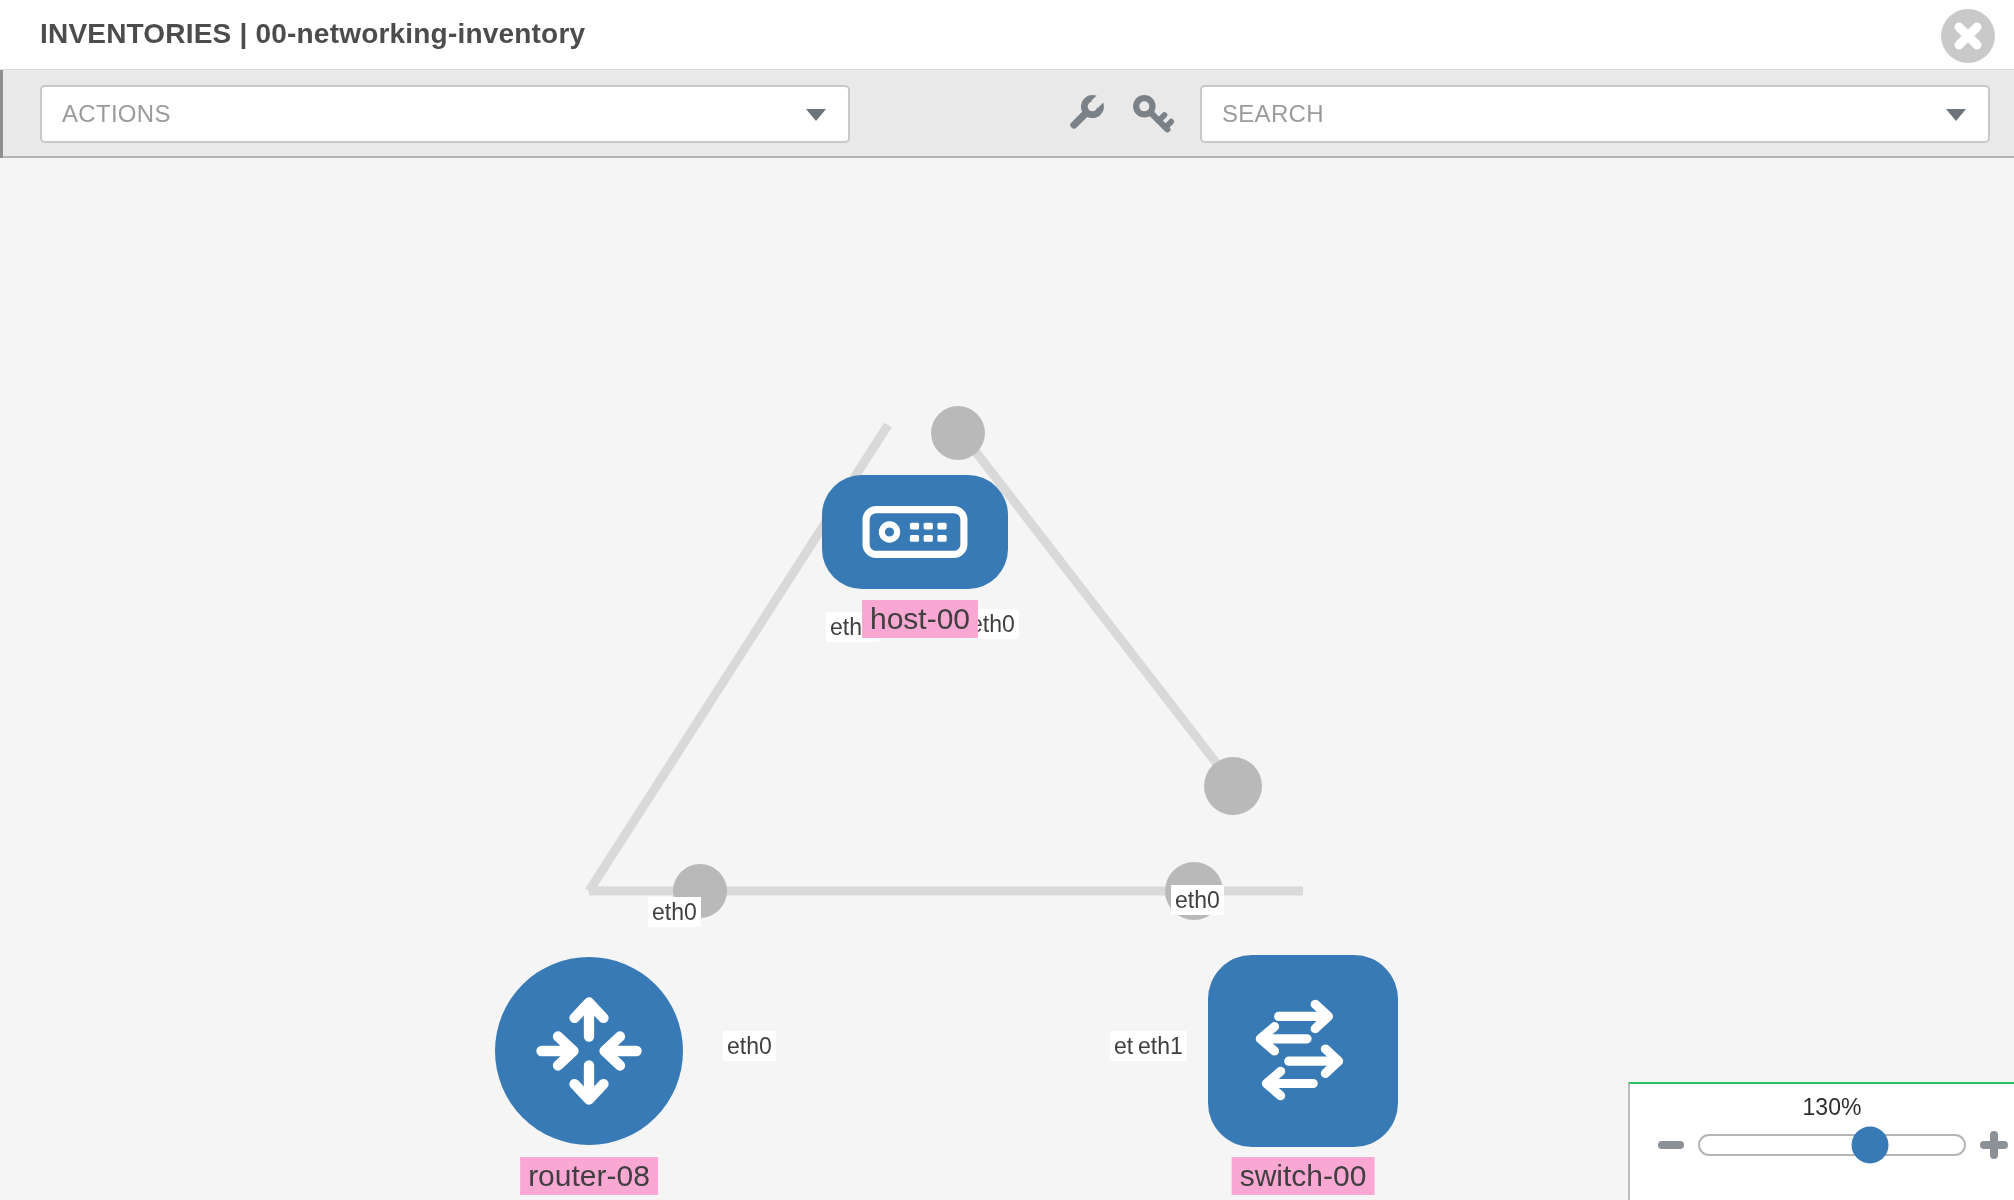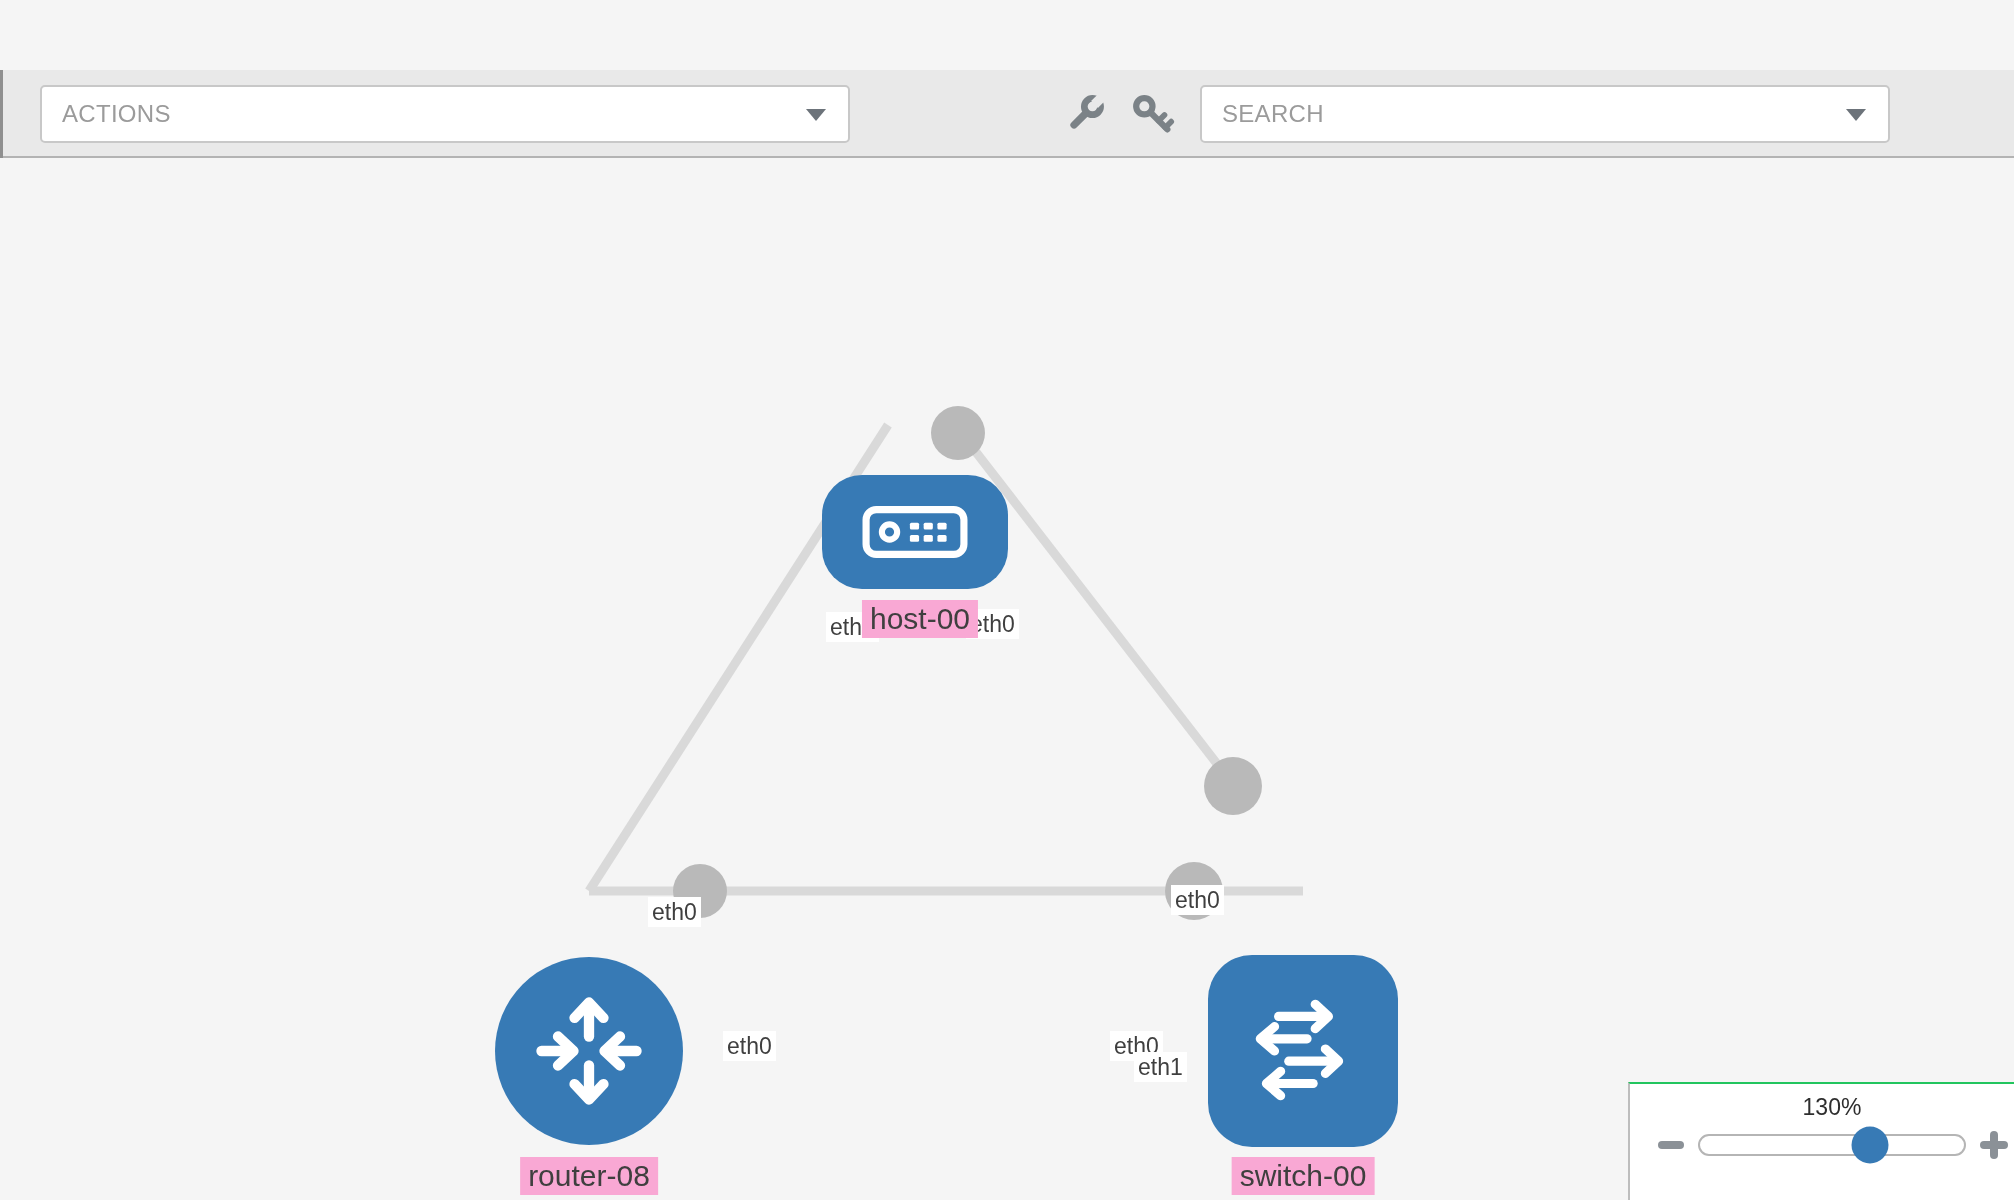--- a/index.html
+++ b/index.html
@@ -38,21 +38,21 @@
   .select-box .select-label {
     margin-left: 20px; font-size: 24px; color: #9b9b9b; letter-spacing: 0.3px;
   }
   .caret {
     position: absolute; right: 22px; top: 50%; margin-top: -5px;
     width: 0; height: 0;
     border-left: 10px solid transparent; border-right: 10px solid transparent;
     border-top: 12px solid #6c737a;
   }
   .actions-box { left: 40px;  width: 810px; }
-  .search-box  { left: 1200px; width: 690px; }
+  .search-box  { left: 1200px; width: 790px; }
   .tool-icon-btn {
     position: absolute; top: 18px; width: 52px; height: 52px;
     display: flex; align-items: center; justify-content: center; cursor: pointer;
   }
   .wrench-btn { left: 1059px; }
   .key-btn    { left: 1126px; }
 
   
   .canvas {
     position: absolute; left: 0; top: 160px; width: 2014px; height: 1040px;
@@ -101,20 +101,29 @@
   .zoom-thumb {
     position: absolute; left: 64.5%; top: 50%; width: 37px; height: 37px;
     border-radius: 50%; background: #377ab5; transform: translate(-50%, -50%); cursor: grab;
   }
 </style>
 </head>
 <body>
 
 <div id="app">
 
+  <div class="header">
+    <div class="header-title">INVENTORIES | 00-networking-inventory</div>
+    <div class="close-btn">
+      <svg width="54" height="54" viewBox="0 0 54 54">
+        <line x1="18" y1="18" x2="36" y2="36" stroke="#ffffff" stroke-width="9" stroke-linecap="round"></line>
+        <line x1="36" y1="18" x2="18" y2="36" stroke="#ffffff" stroke-width="9" stroke-linecap="round"></line>
+      </svg>
+    </div>
+  </div>
 
   <div class="toolbar">
     <div class="toolbar-left-edge"></div>
 
     <div class="select-box actions-box">
       <span class="select-label">ACTIONS</span>
       <span class="caret"></span>
     </div>
 
     <div class="tool-icon-btn wrench-btn">
@@ -194,21 +203,21 @@
           <path d="M38 80 L24 92 L38 104"></path>
       </svg>
     </div>
 
     <div class="iface-label" style="left:826px;  top:452px;">eth0</div>
     <div class="iface-label" style="left:966px;  top:449px;">eth0</div>
     <div class="iface-label" style="left:648px;  top:737px;">eth0</div>
     <div class="iface-label" style="left:1171px; top:725px;">eth0</div>
     <div class="iface-label" style="left:723px;  top:871px;">eth0</div>
     <div class="iface-label" style="left:1110px; top:871px;">eth0</div>
-    <div class="iface-label" style="left:1134px; top:892px;">eth1</div>
+    <div class="iface-label" style="left:1134px; top:871px;">eth1</div>
 
     <div class="node-label" style="left:920px;  top:440px;">host-00</div>
     <div class="node-label" style="left:589px;  top:997px;">router-08</div>
     <div class="node-label" style="left:1303px; top:997px;">switch-00</div>
   </div>
 
   <div class="zoom-panel">
     <div class="zoom-level">130%</div>
     <div class="zoom-minus-btn">
       <span class="bar"></span>

